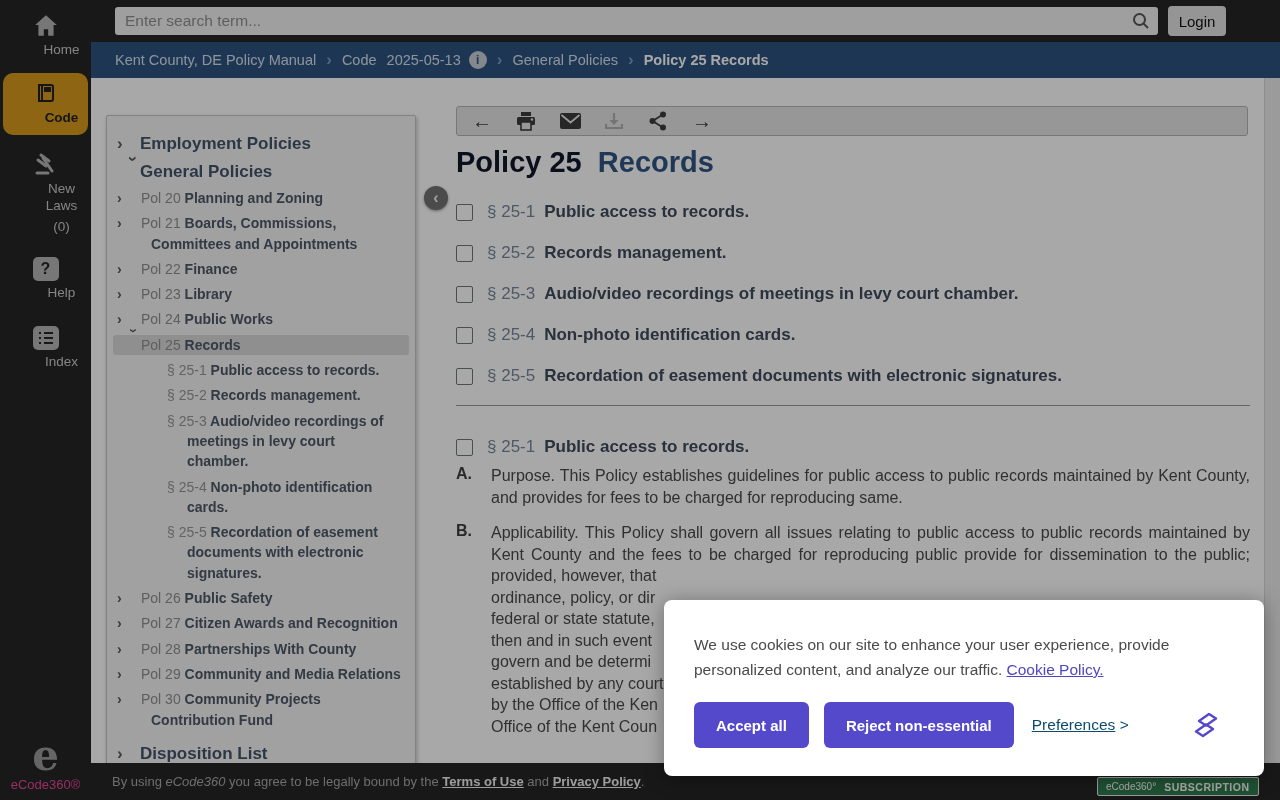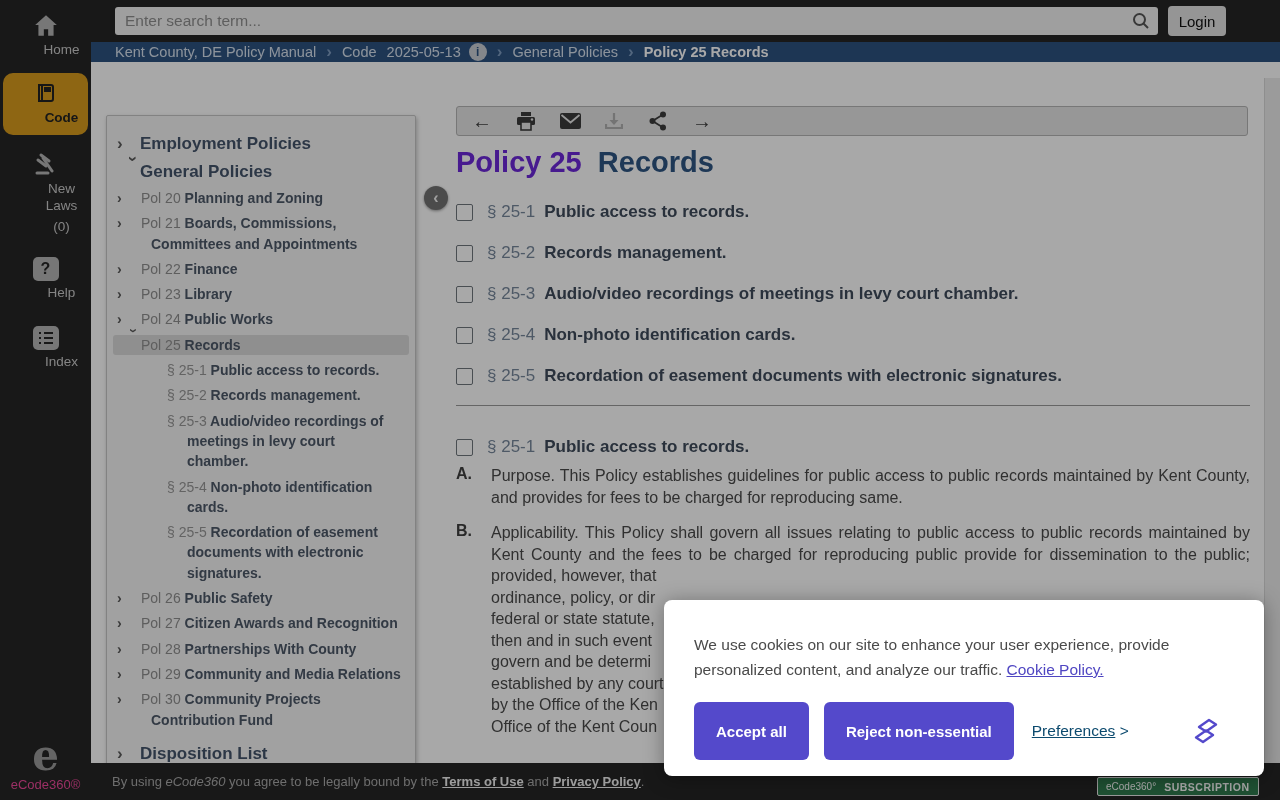--- a/index.html
+++ b/index.html
@@ -22,21 +22,21 @@
 
   
   .topbar { position:absolute; left:91px; top:0; width:1189px; height:42px; background:#252525; display:flex; align-items:center; }
   .search-wrap { position:relative; margin-left:24px; width:1043px; }
   .search-input { width:100%; height:28px; border:none; border-radius:3px; background:#f2f2f2; padding:0 34px 0 10px; font-size:15.5px; color:#333; font-family:"Liberation Sans",sans-serif; }
   .search-input::placeholder { color:#8f8f8f; }
   .search-ico { position:absolute; right:8px; top:5px; }
   .login-btn { margin-left:10px; width:58px; height:30px; background:#e3e3e3; border:none; border-radius:4px; font-size:15px; color:#111; font-family:"Liberation Sans",sans-serif; cursor:pointer; }
 
   
-  .crumbbar { position:absolute; left:91px; top:42px; width:1189px; height:20px; background:#2d5280; display:flex; align-items:center; font-size:14.5px; color:#d5e0ec; }
+  .crumbbar { position:absolute; left:91px; top:42px; width:1189px; height:36px; background:#2d5280; display:flex; align-items:center; font-size:14.5px; color:#d5e0ec; }
   .crumbbar .crumb { margin:0 0 0 0; cursor:pointer; }
   .crumbbar .first { margin-left:24px; }
   .crumb-sep { color:#7d9cc0; font-weight:bold; font-size:17px; margin:0 10px; }
   .crumb-version { margin-left:10px; }
   .info-dot { width:18px; height:18px; border-radius:50%; background:#c9ced4; color:#2d5280; font-weight:bold; font-size:12px; display:inline-flex; align-items:center; justify-content:center; margin-left:8px; cursor:pointer; }
   .crumb-current { color:#ffffff; font-weight:bold; }
 
   
   .page { position:absolute; left:91px; top:78px; width:1189px; height:685px; background:#ffffff; }
   .scrollstrip { position:absolute; right:0; top:0; width:16px; height:685px; background:#ececec; border-left:1px solid #d8d8d8; }
@@ -55,21 +55,21 @@
   
   .collapse-btn { position:absolute; left:333px; top:108px; width:24px; height:24px; border-radius:50%; background:#737373; color:#f3f3f3; display:flex; align-items:center; justify-content:center; font-size:16px; font-weight:bold; box-shadow:0 1px 3px rgba(0,0,0,0.4); cursor:pointer; }
 
   
   .toolbar { position:absolute; left:365px; top:28px; width:792px; height:30px; background:#e6e6e6; border:1px solid #b5b5b5; border-radius:3px; display:flex; align-items:center; padding-left:14px; gap:22px; }
   .tool-btn { display:flex; align-items:center; justify-content:center; width:22px; height:22px; cursor:pointer; color:#3c3c3c; font-size:20px; line-height:1; }
   .tool-btn.disabled { cursor:default; }
 
   
   .page-title { position:absolute; left:365px; top:68px; font-size:29px; }
-  .page-title .tnum { color:#6d28d9; }
+  .page-title .tnum { color:#0f172a; }
   .page-title .tname { color:#2e5683; font-weight:bold; margin-left:8px; }
 
   
   .toc { position:absolute; left:365px; top:122px; width:794px; }
   .toc-row { display:flex; align-items:center; margin-bottom:17px; height:24px; }
   .cb { width:17px; height:17px; border:1.5px solid #70777d; border-radius:2px; background:#fff; flex:none; margin-right:14px; cursor:pointer; }
   .secnum { color:#77889c; font-size:17px; margin-right:9px; white-space:nowrap; }
   .sectitle { color:#3f4b5b; font-size:17px; font-weight:bold; cursor:pointer; white-space:nowrap; }
 
   .hr { position:absolute; left:365px; top:327px; width:794px; border-top:1px solid #9a9a9a; }
@@ -98,21 +98,21 @@
   .sub-badge .b2 { color:#ffffff; font-size:10.5px; font-weight:bold; letter-spacing:0.5px; }
 
   
   .overlay { position:absolute; inset:0; background:rgba(0,0,0,0.34); z-index:10; }
 
   
   .cookie { position:absolute; left:664px; top:600px; width:600px; height:176px; background:#ffffff; border-radius:8px; box-shadow:0 2px 20px rgba(0,0,0,0.35); z-index:20; padding:32px 30px 0 30px; }
   .cookie-msg { color:#4a4a4a; font-size:15.5px; line-height:25px; width:530px; }
   .cookie-msg a { color:#4f46c2; text-decoration:underline; cursor:pointer; }
   .cookie-actions { display:flex; align-items:center; margin-top:20px; }
-  .cbtn { height:58px; border:none; border-radius:6px; background:#5449cb; color:#ffffff; font-size:15px; font-weight:bold; font-family:"Liberation Sans",sans-serif; padding:0 22px; cursor:pointer; }
+  .cbtn { height:46px; border:none; border-radius:6px; background:#5449cb; color:#ffffff; font-size:15px; font-weight:bold; font-family:"Liberation Sans",sans-serif; padding:0 22px; cursor:pointer; }
   .cbtn + .cbtn { margin-left:15px; }
   .prefs { margin-left:18px; color:#0c4a6e; font-size:15.5px; cursor:pointer; }
   .prefs .plink { text-decoration:underline; }
   .osano-logo { margin-left:auto; margin-right:12px; cursor:pointer; display:flex; }
 </style>
 </head>
 <body>
 
 <div class="app">
 

